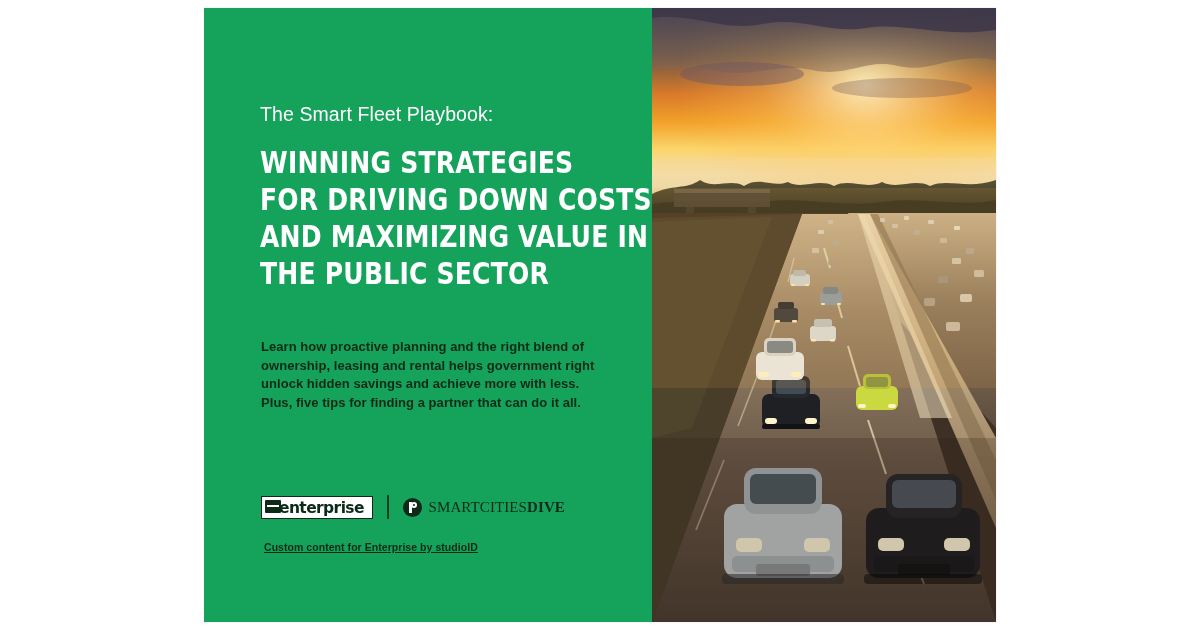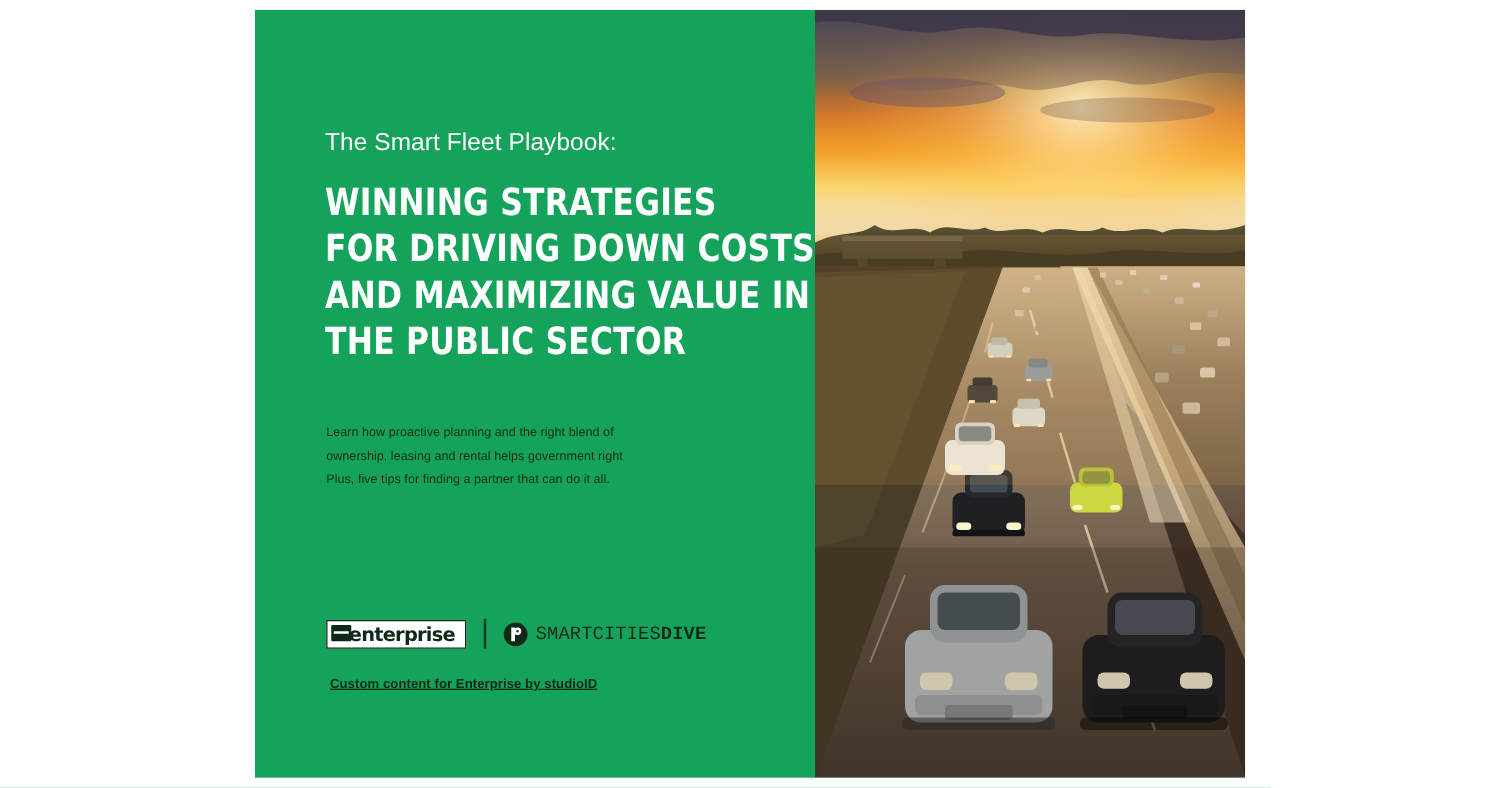--- a/index.html
+++ b/index.html
@@ -68,23 +68,23 @@
     transform-origin: left top;
   }
   .headline .l { display: block; white-space: nowrap; }
 
   .subcopy {
     position: absolute;
     left: 57px;
     top: 330px;
     width: 330px;
     color: #0e2a17;
-    font-size: 10px;
+    font-size: 13px;
     line-height: 18.6px;
-    font-weight: 400;
+    font-weight: 700;
     letter-spacing: 0.05px;
   }
   .subcopy .l { display: block; white-space: nowrap; }
 
   
   .logo-row {
     position: absolute;
     left: 57px;
     top: 487px;
     display: flex;
@@ -169,21 +169,21 @@
     position: absolute;
     left: 8px;
     top: 4px;
     width: 6px;
     height: 6px;
     border: 2.5px solid #ffffff;
     border-radius: 50%;
     box-sizing: border-box;
   }
   .scd-text {
-    font-family: Liberation Mono, monospace;
+    font-family: Liberation Serif, serif;
     font-size: 15px;
     letter-spacing: 0.1px;
     color: #0d2a19;
     white-space: nowrap;
   }
   .scd-text .light { font-weight: 400; }
   .scd-text .bold { font-weight: 700; }
 
   .credit {
     position: absolute;
@@ -221,20 +221,21 @@
       <div class="headline">
         <span class="l">Winning Strategies</span>
         <span class="l">for Driving Down Costs</span>
         <span class="l">and Maximizing Value in</span>
         <span class="l">the Public Sector</span>
       </div>
 
       <div class="subcopy">
         <span class="l">Learn how proactive planning and the right blend of</span>
         <span class="l">ownership, leasing and rental helps government right</span>
+        <span class="l">unlock hidden savings and achieve more with less.</span>
         <span class="l">Plus, five tips for finding a partner that can do it all.</span>
       </div>
 
       <div class="logo-row">
 
         <div class="enterprise-logo">
           <span class="e-mark"></span>
           <span class="e-word">enterprise</span>
         </div>
 

